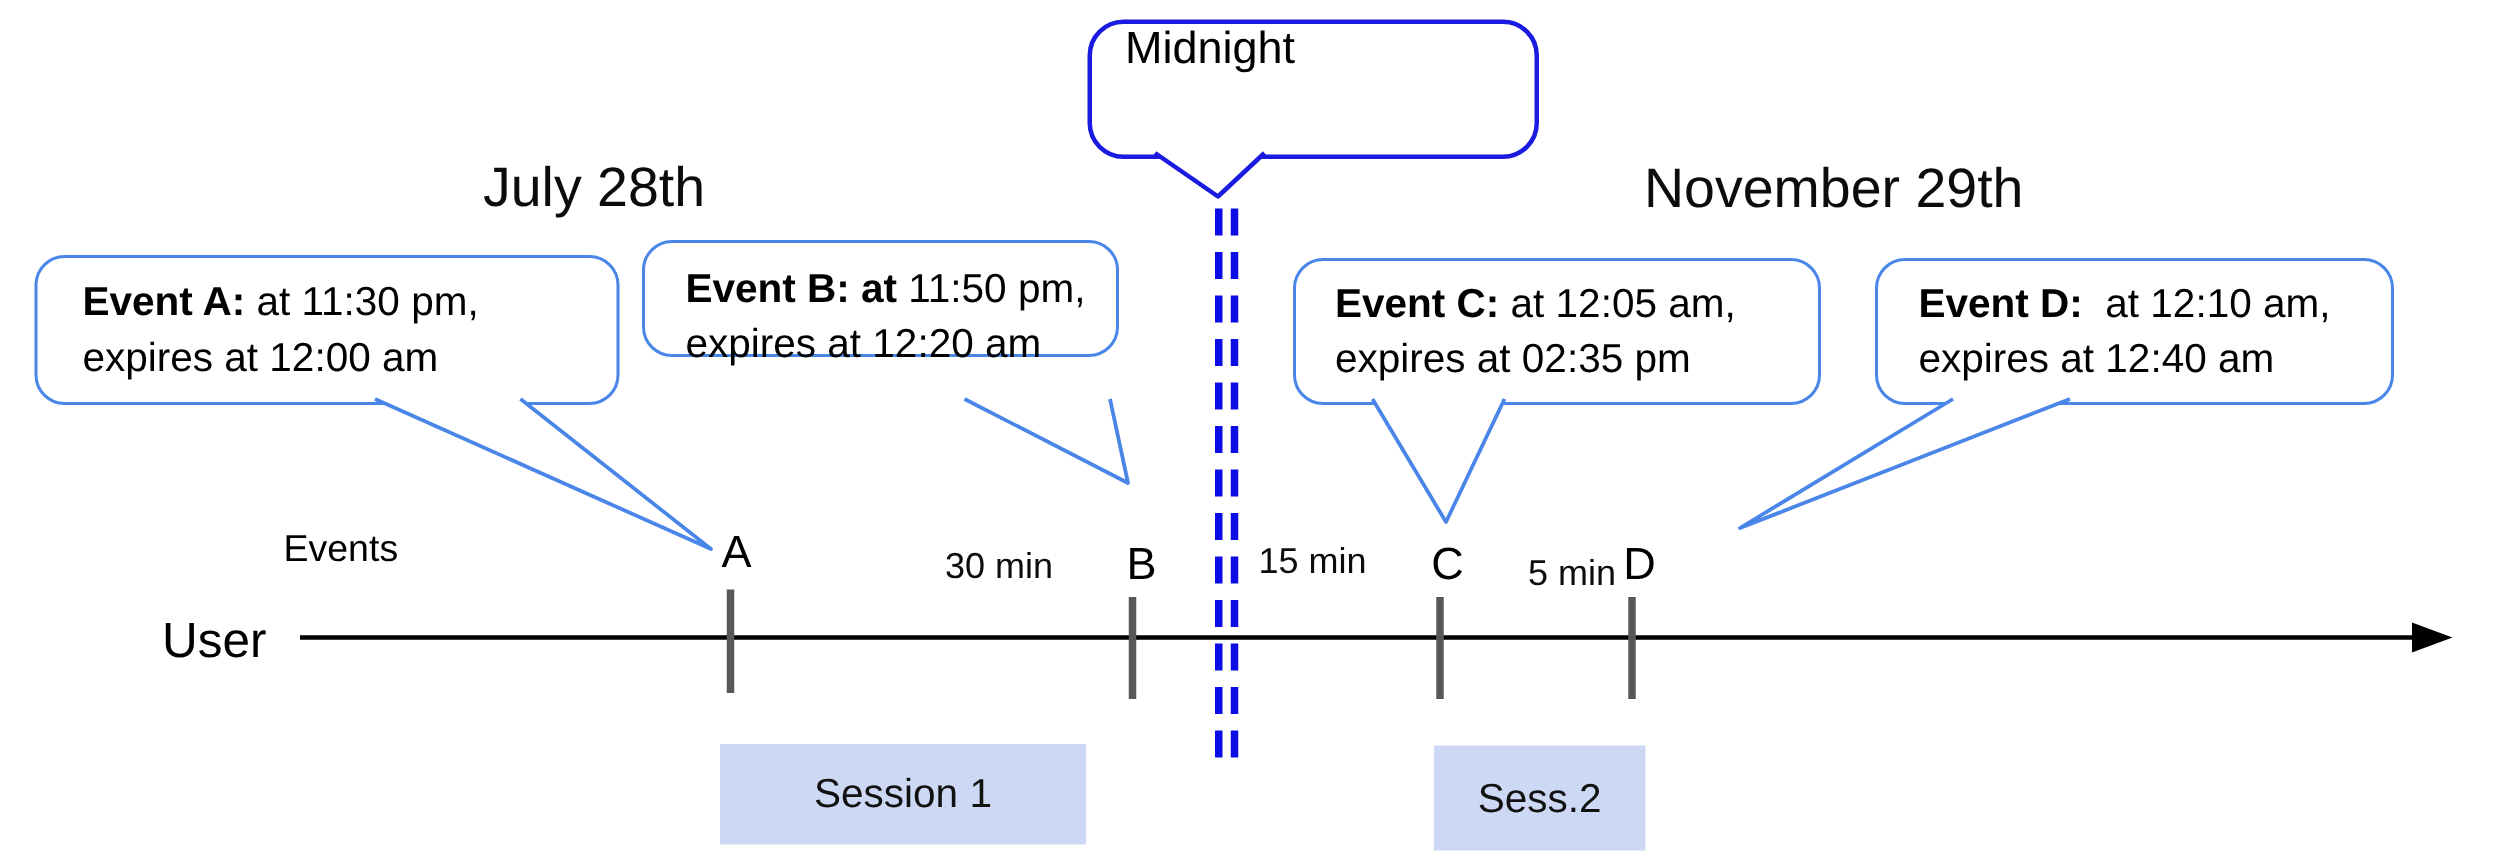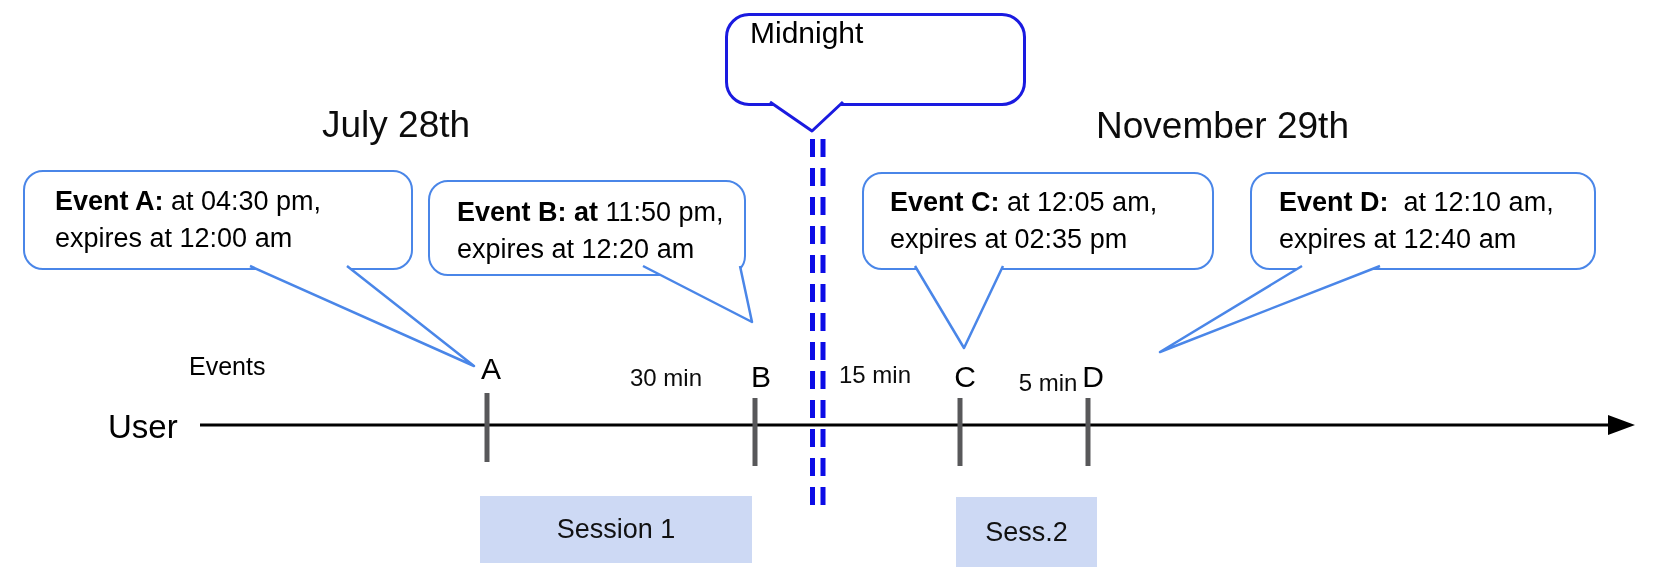--- a/index.html
+++ b/index.html
@@ -20,21 +20,21 @@
   }
 
   
   .bubble {
     position:absolute; background:#fff; border:2.5px solid var(--callout_blue);
     border-radius:20px; font-size:27px; line-height:37px; white-space:pre-wrap;
     z-index:2; box-sizing:border-box;
   }
   .bubble b { font-weight:bold; }
   .bubble-a { left:23px;   top:170px; width:390px; height:100px; padding:11px 0 0 30px; }
-  .bubble-b { left:428px;  top:180px; width:318px; height:96px; padding:12px 0 0 27px; }
+  .bubble-b { left:428px;  top:160px; width:318px; height:78px; padding:12px 0 0 27px; }
   .bubble-c { left:862px;  top:172px; width:352px; height:98px;  padding:10px 0 0 26px; }
   .bubble-d { left:1250px; top:172px; width:346px; height:98px;  padding:10px 0 0 27px; }
 
   
   .events-label { position:absolute; left:189px; top:352px; font-size:25px; }
   .user-label   { position:absolute; left:108px; top:408px; font-size:33px; }
 
   
   .tick-label { position:absolute; font-size:30px; transform:translateX(-50%); }
   .tick-a { left:491px;  top:352px; }
@@ -46,21 +46,21 @@
   .interval { position:absolute; font-size:24px; transform:translateX(-50%); color:#0c0c0c; }
   .iv-1 { left:666px;  top:364px; }
   .iv-2 { left:875px;  top:361px; }
   .iv-3 { left:1030px; top:369px;margin-left:18px; }
 
   
   .session {
     position:absolute; background:var(--session_fill); display:flex;
     align-items:center; justify-content:center; font-size:27px; color:#111;
   }
-  .session-1 { left:480px; top:496px; width:272px; height:67px; }
+  .session-1 { left:480px; top:496px; width:244px; height:67px; }
   .session-2 { left:956px; top:497px; width:141px; height:70px; }
 
   
   svg.gfx { position:absolute; left:0; top:0; z-index:5; pointer-events:none; }
   .tail     { fill:#ffffff; stroke:var(--callout_blue); stroke-width:2.5; stroke-linejoin:round; }
   .mid-tail { fill:#ffffff; stroke:var(--midnight_blue); stroke-width:3; stroke-linejoin:round; }
   .axis-line { stroke:#000; stroke-width:3; }
   .axis-head { fill:#000; }
   .tick      { stroke:var(--tick_gray); stroke-width:5; }
   .dash      { stroke:var(--dash_blue); stroke-width:5; stroke-dasharray:18 11; }
@@ -70,21 +70,21 @@
 
 <div class="canvas">
 
   <div class="date left">July 28th</div>
   <div class="date right">November 29th</div>
 
   <div class="midnight-bubble">
     <span>Midnight</span>
   </div>
 
-  <div class="bubble bubble-a"><b>Event A:</b><span> at 04:30 pm,
+  <div class="bubble bubble-a"><b>Event A:</b><span> at 11:30 pm,
 expires at 12:00 am</span></div>
 
   <div class="bubble bubble-b"><b>Event B: at</b><span> 11:50 pm,
 expires at 12:20 am</span></div>
 
   <div class="bubble bubble-c"><b>Event C:</b><span> at 12:05 am,
 expires at 02:35 pm</span></div>
 
   <div class="bubble bubble-d"><b>Event D:</b><span>  at 12:10 am,
 expires at 12:40 am</span></div>

